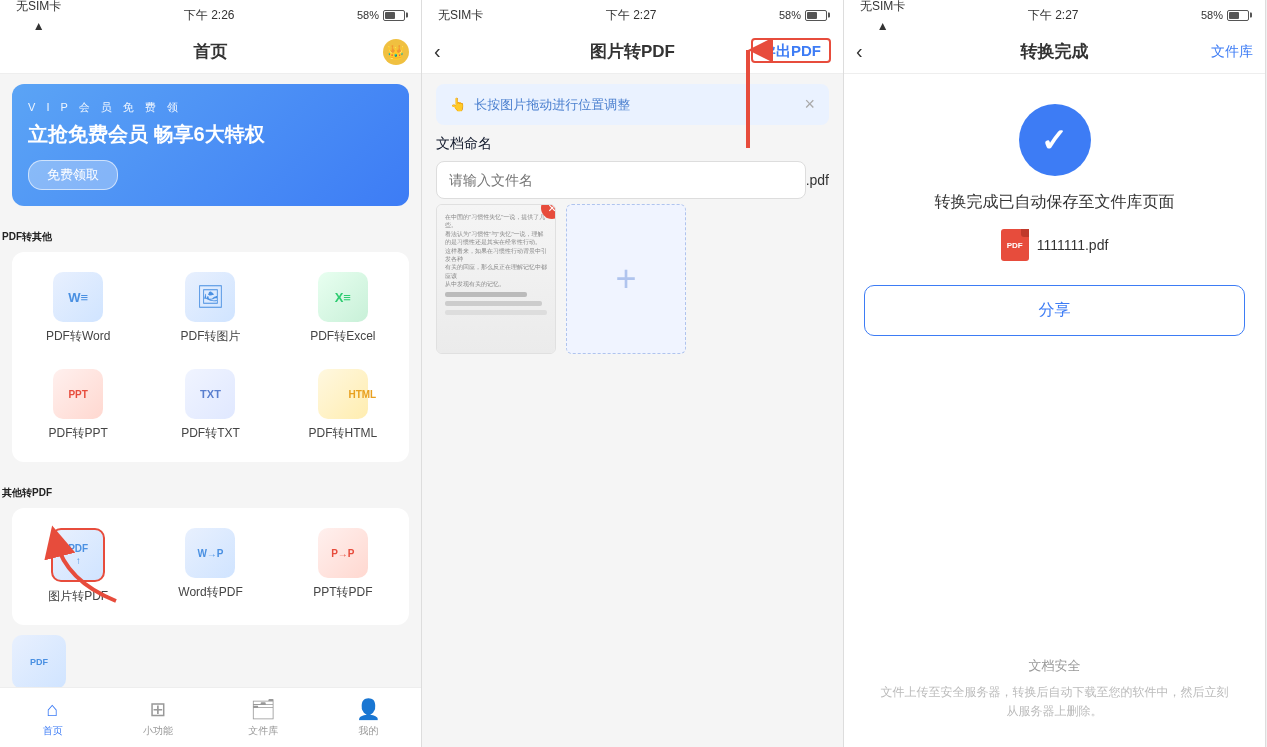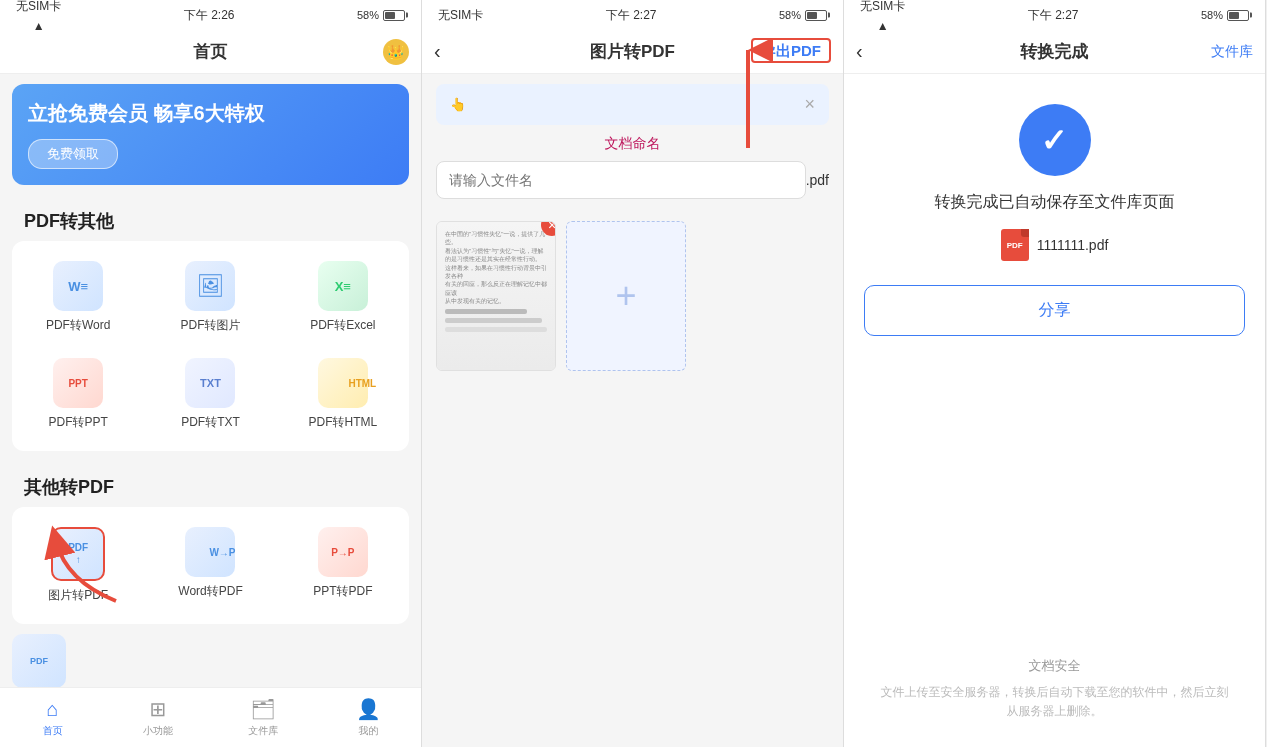--- a/index.html
+++ b/index.html
@@ -90,22 +90,22 @@
       border: 1px solid rgba(255,255,255,0.6);
       border-radius: 14px;
       padding: 5px 18px;
       font-size: 13px;
       color: #fff;
       display: inline-block;
     }
 
     
     .section-title {
-      padding: 14px 24px 8px;
-      font-size: 18px;
+      padding: 14px 2px 8px;
+      font-size: 10px;
       font-weight: 600;
       color: #222;
     }
     .tool-grid {
       margin: 0 12px 10px;
       background: #fff;
       border-radius: 12px;
       display: grid;
       grid-template-columns: repeat(3, 1fr);
       padding: 8px 0;
@@ -126,21 +126,21 @@
     }
     .tool-label { font-size: 12px; color: #444; text-align: center; }
 
     
     .icon-word { background: linear-gradient(135deg, #e8f0fe, #d0e4ff); color: #4a90e2; }
     .icon-image { background: linear-gradient(135deg, #e8f0fe, #d0e4ff); color: #4a90e2; }
     .icon-excel { background: linear-gradient(135deg, #e8fff0, #c8f0d8); color: #2ecc71; }
     .icon-ppt { background: linear-gradient(135deg, #fff0ee, #ffd8d0); color: #e74c3c; }
     .icon-txt { background: linear-gradient(135deg, #f0f4ff, #e0e8ff); color: #5a7fcf; }
     .icon-html { background: linear-gradient(135deg, #fff8e0, #ffedb0); color: #e8a020; padding-left: 39px; }
-    .icon-word2pdf { background: linear-gradient(135deg, #e8f0fe, #d0e4ff); color: #4a90e2; justify-content: flex-end; }
+    .icon-word2pdf { background: linear-gradient(135deg, #e8f0fe, #d0e4ff); color: #4a90e2; }
     .icon-ppt2pdf { background: linear-gradient(135deg, #fff0ee, #ffd8d0); color: #e74c3c; }
 
     
     .bottom-nav {
       height: 60px;
       background: #fff;
       border-top: 1px solid #eee;
       display: flex;
       align-items: center;
       flex-shrink: 0;
@@ -167,22 +167,22 @@
       display: flex;
       align-items: center;
       justify-content: space-between;
       font-size: 13px;
       color: #4a7fcf;
     }
     .tip-close { color: #aaa; font-size: 18px; cursor: pointer; }
 
     
     .form-section { padding: 0 14px; }
-    .form-label { font-size: 14px; color: #be185d; margin-bottom: 8px; font-weight: 500; text-align: center; }
-    .form-input-row { display: flex; align-items: center; margin-bottom: 22px; }
+    .form-label { font-size: 14px; color: #0f172a; margin-bottom: 8px; font-weight: 500; }
+    .form-input-row { display: flex; align-items: center; margin-bottom: 5px; }
     .form-input {
       flex: 1; border: 1px solid #ddd; border-radius: 8px;
       padding: 10px 12px; font-size: 14px; color: #ccc;
       outline: none;
     }
     .form-input-suffix { font-size: 14px; color: #333; }
 
     
     .image-canvas {
       padding: 0 14px;
@@ -309,20 +309,21 @@
   </div>
 
   <div class="nav-bar">
     <span class="nav-title">首页</span>
     <div class="crown-icon nav-right-btn">👑</div>
   </div>
 
   <div class="screen-content">
 
     <div class="vip-banner">
+      <div class="vip-banner-top">V I P  会 员 免 费 领</div>
       <div class="vip-banner-title">立抢免费会员  畅享6大特权</div>
       <div class="vip-claim-btn">免费领取</div>
     </div>
 
     <div class="section-title">PDF转其他</div>
     <div class="tool-grid">
       <div class="tool-item">
         <div class="tool-icon-box icon-word">
           <span style="font-weight:700;font-size:13px;color:#4a90e2;">W≡</span>
         </div>
@@ -440,20 +441,21 @@
     <span class="nav-title">图片转PDF</span>
     <div style="position:absolute;right:12px;">
       <span class="highlight-btn">导出PDF</span>
     </div>
   </div>
 
   <div class="screen-content">
 
     <div class="tip-bar">
       <span>👆</span>
+      <span style="flex:1;margin-left:8px;">长按图片拖动进行位置调整</span>
       <span class="tip-close">×</span>
     </div>
 
     <div class="form-section">
       <div class="form-label">文档命名</div>
       <div class="form-input-row">
         <input class="form-input" type="text" placeholder="请输入文件名" style="">
         <span class="form-input-suffix">.pdf</span>
       </div>
     </div>

